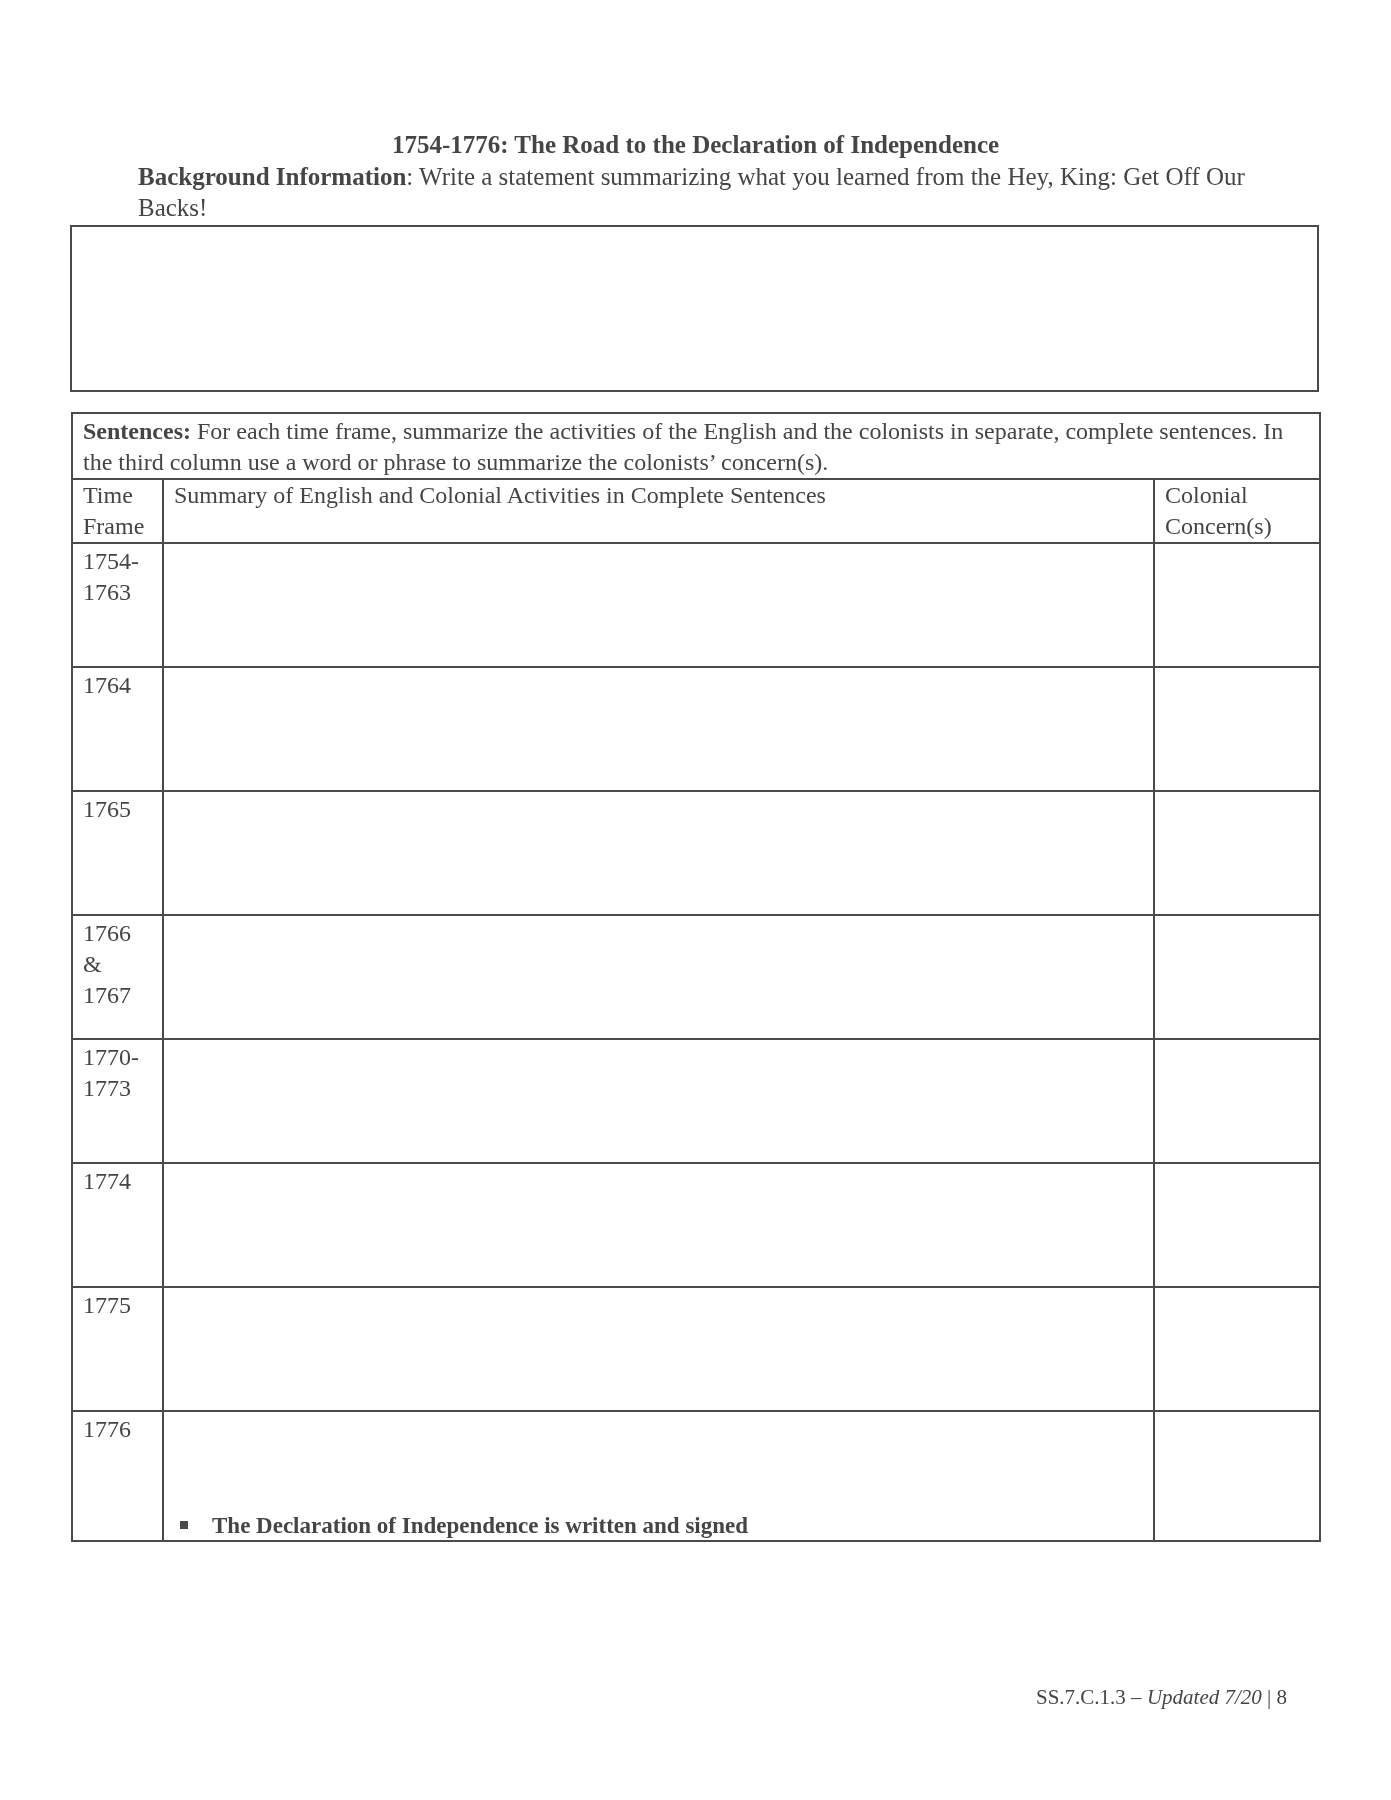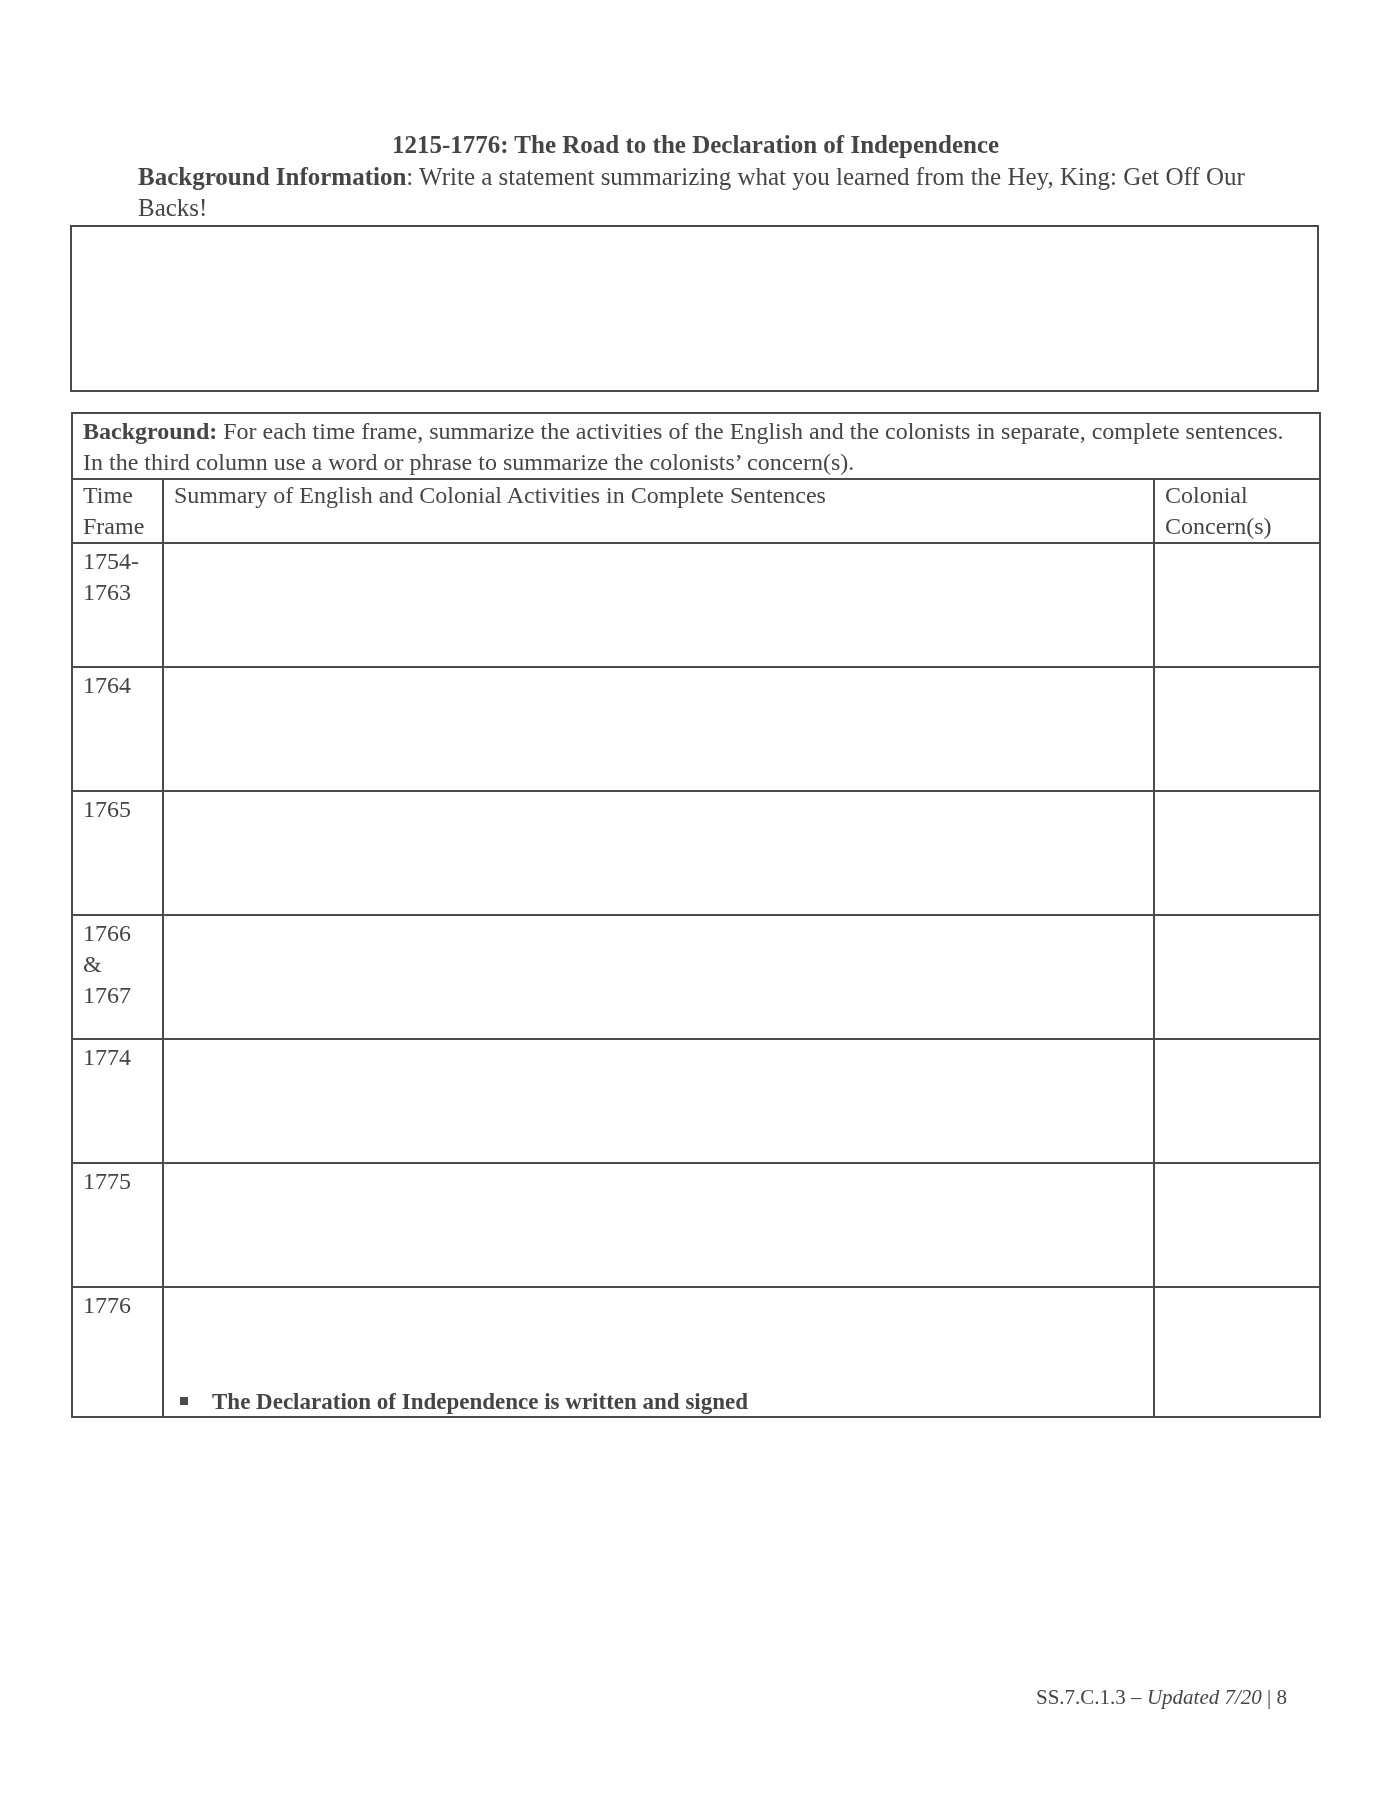--- a/index.html
+++ b/index.html
@@ -32,37 +32,37 @@
   .bullet-sq { display: inline-block; width: 8px; height: 8px; background: #4a4a4a;
                margin-right: 24px; vertical-align: middle; position: relative; top: -3px; }
   .write-area { display: block; width: 100%; height: 100%; }
 
   .footer { left: 988px; top: 1684px; font-size: 21px; line-height: 26px; white-space: nowrap; margin-left: 48px; }
   .footer i { font-style: italic; }
 </style>
 </head>
 <body>
 
-<div class="abs title">1215-1776: The Road to the Declaration of Independence</div>
+<div class="abs title">1754-1776: The Road to the Declaration of Independence</div>
 
 <div class="abs bg-info"><b>Background Information</b><span>: Write a statement summarizing what you learned from the Hey, King: Get Off Our Backs!</span></div>
 
 <div class="abs bg-box">
   <textarea style=""></textarea>
 </div>
 
 <table class="main">
   <colgroup>
     <col class="col1">
     <col>
     <col class="col3">
   </colgroup>
   <tbody>
       <tr>
-    <td colspan="3" class="dir-cell"><b>Background:</b><span> For each time frame, summarize the activities of the English and the colonists in separate, complete sentences. In the third column use a word or phrase to summarize the colonists’ concern(s).</span></td>
+    <td colspan="3" class="dir-cell"><b>Sentences:</b><span> For each time frame, summarize the activities of the English and the colonists in separate, complete sentences. In the third column use a word or phrase to summarize the colonists’ concern(s).</span></td>
   </tr>
   <tr class="hdr-row">
     <td>Time Frame</td>
     <td>Summary of English and Colonial Activities in Complete Sentences</td>
     <td>Colonial Concern(s)</td>
   </tr>
   <tr class="data-row">
     <td class="tf" style="white-space:pre-line">1754-
 1763</td>
     <td>
@@ -94,20 +94,30 @@
     <td class="tf" style="white-space:pre-line">1766 &amp;
 1767</td>
     <td>
           <span class="write-area"></span>
         </td>
     <td>
           <span class="write-area"></span>
         </td>
   </tr>
   <tr class="data-row">
+    <td class="tf" style="white-space:pre-line">1770-
+1773</td>
+    <td>
+          <span class="write-area"></span>
+        </td>
+    <td>
+          <span class="write-area"></span>
+        </td>
+  </tr>
+  <tr class="data-row">
     <td class="tf" style="white-space:pre-line">1774</td>
     <td>
           <span class="write-area"></span>
         </td>
     <td>
           <span class="write-area"></span>
         </td>
   </tr>
   <tr class="data-row">
     <td class="tf" style="white-space:pre-line">1775</td>

